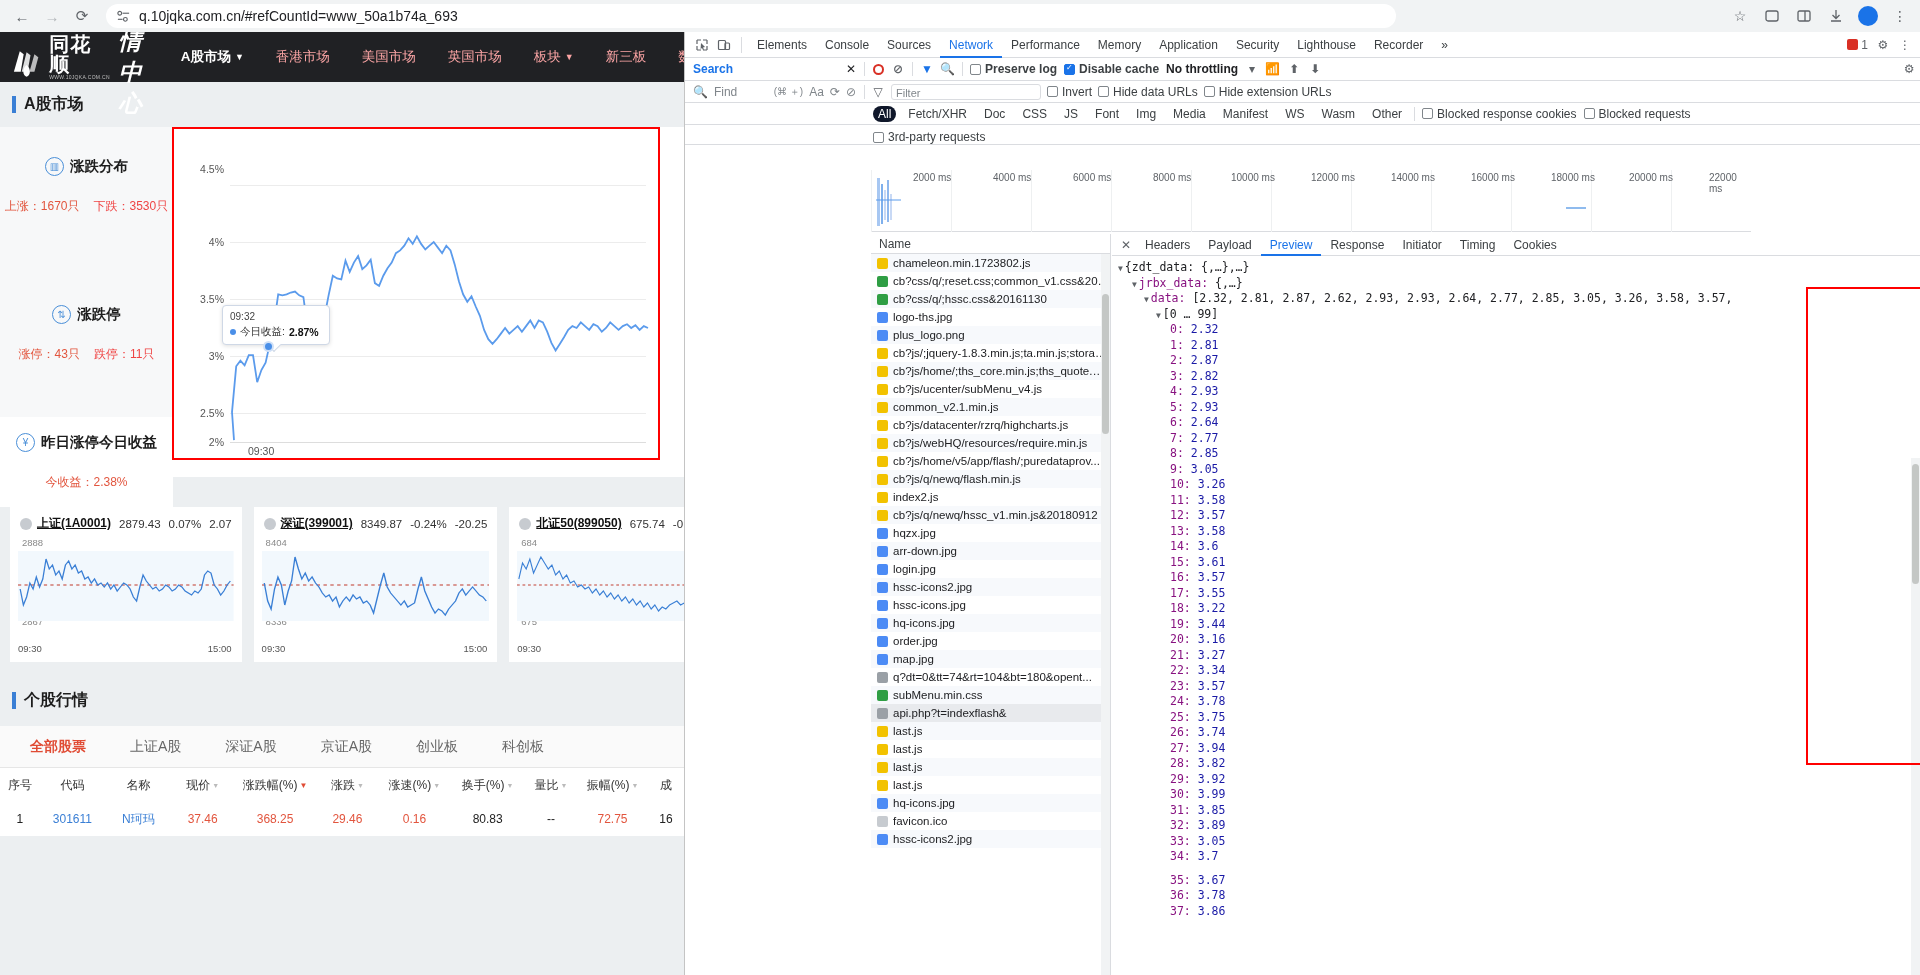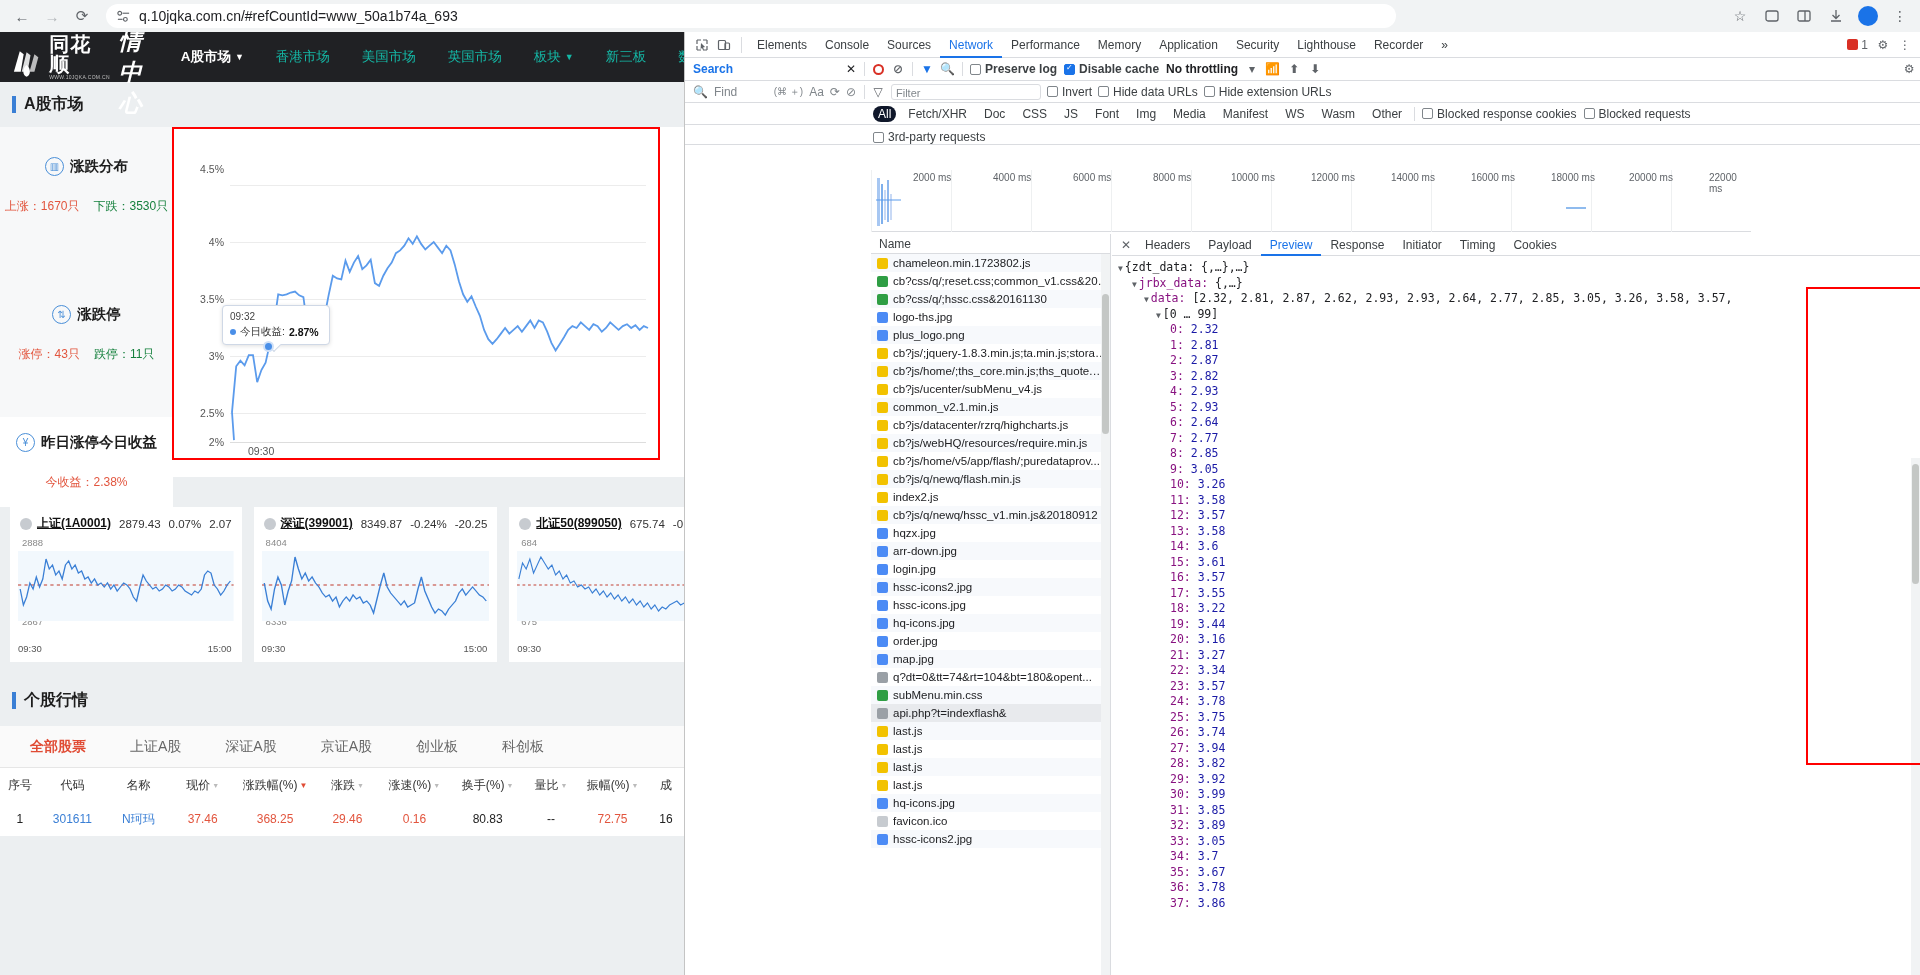--- a/index.html
+++ b/index.html
@@ -25,38 +25,38 @@
 
   
   .page { position:absolute; left:0; top:32px; width:684px; height:943px; background:#eceff1; overflow:hidden; }
   .site-header { height:50px; background:#202124; display:flex; align-items:center; padding-left:10px; gap:0; }
   .logo-wrap { display:flex; align-items:flex-end; gap:6px; }
   .logo-mark { width:34px; height:32px; position:relative; }
   .logo-txt { color:#fff; font-weight:bold; font-size:20px; letter-spacing:1px; line-height:1; }
   .logo-sub { color:#bdbdbd; font-size:5px; letter-spacing:.3px; }
   .logo-center { color:#fff; font-style:italic; font-weight:bold; font-size:23px; margin-left:8px; letter-spacing:1px; }
   .site-nav { display:flex; align-items:center; margin-left:22px; gap:0; }
-  .nav-item { color:#14b8a6; font-size:13.5px; padding:0 16px; white-space:nowrap; display:flex; align-items:center; gap:4px; }
+  .nav-item { color:#fca5a5; font-size:13.5px; padding:0 16px; white-space:nowrap; display:flex; align-items:center; gap:4px; }
   .nav-item.active { color:#fff; font-weight:bold; }
   .caret { font-size:9px; }
 
   .sec-title { height:45px; background:#eceff1; display:flex; align-items:center; padding-left:12px; gap:8px; }
   .sec-bar { width:4px; height:17px; background:#3a7fd5; }
   .sec-txt { font-size:16px; font-weight:bold; color:#1d1d1d; }
 
   .panel-row { position:relative; background:#fff; height:350px; }
   .stat-col { position:absolute; left:0; top:0; width:173px; height:350px; }
   .stat-box { background:#f7f8f9; padding:14px 0 16px; text-align:center; }
   .stat-box.b1 { height:160px; padding-top:30px; }
   .stat-head { display:flex; align-items:center; justify-content:center; gap:6px; }
   .circ-ico { width:19px; height:19px; border-radius:50%; border:1.3px solid #4a8fd8; color:#4a8fd8; font-size:10px; display:flex; align-items:center; justify-content:center; }
   .stat-name { font-size:14.5px; font-weight:bold; color:#1d1d1d; }
   .stat-vals { margin-top:22px; font-size:12px; display:flex; justify-content:center; gap:14px; }
   .up { color:#e2553e; }
-  .down { color:#15803d; }
+  .down { color:#ef4444; }
   .stat-box.white { background:#fff; }
 
   
   .chartbox { position:absolute; left:172px; top:0; width:488px; height:333px; border:2.5px solid #ff0000; background:#fff; }
   .chart-inner { position:absolute; left:16px; top:10px; width:460px; height:310px; }
   .yl { position:absolute; font-size:10.5px; color:#555; text-align:right; width:34px; }
   .gl { position:absolute; left:40px; height:1px; background:#ececec; }
   .tooltip { position:absolute; left:32px; top:166px; width:108px; background:#fff; border:1px solid #cfd8e6; border-radius:4px; box-shadow:0 1px 4px rgba(0,0,0,.13); padding:5px 7px; }
   .tt-time { font-size:10px; color:#444; }
   .tt-row { display:flex; align-items:center; gap:4px; margin-top:3px; }
@@ -783,21 +783,21 @@
             <div class="jl" style="padding-left: 52px;"><span class="ki">25:</span> <span class="v">3.75</span></div>
             <div class="jl" style="padding-left: 52px;"><span class="ki">26:</span> <span class="v">3.74</span></div>
             <div class="jl" style="padding-left: 52px;"><span class="ki">27:</span> <span class="v">3.94</span></div>
             <div class="jl" style="padding-left: 52px;"><span class="ki">28:</span> <span class="v">3.82</span></div>
             <div class="jl" style="padding-left: 52px;"><span class="ki">29:</span> <span class="v">3.92</span></div>
             <div class="jl" style="padding-left: 52px;"><span class="ki">30:</span> <span class="v">3.99</span></div>
             <div class="jl" style="padding-left: 52px;"><span class="ki">31:</span> <span class="v">3.85</span></div>
             <div class="jl" style="padding-left: 52px;"><span class="ki">32:</span> <span class="v">3.89</span></div>
             <div class="jl" style="padding-left: 52px;"><span class="ki">33:</span> <span class="v">3.05</span></div>
             <div class="jl" style="padding-left: 52px;"><span class="ki">34:</span> <span class="v">3.7</span></div>
-            <div class="jl" style="padding-left: 52px;"><span class="ki">35:</span> <span class="v">3.67</span></div>
+            <div class="jl" style="padding-left: 52px; margin-top: 8px;"><span class="ki">35:</span> <span class="v">3.67</span></div>
             <div class="jl" style="padding-left: 52px;"><span class="ki">36:</span> <span class="v">3.78</span></div>
             <div class="jl" style="padding-left: 52px;"><span class="ki">37:</span> <span class="v">3.86</span></div>
           </div>
       </div>
       <div class="rscroll">
           <div class="rthumb"></div>
         </div>
     </div>
 
     <div class="redbox"></div>

